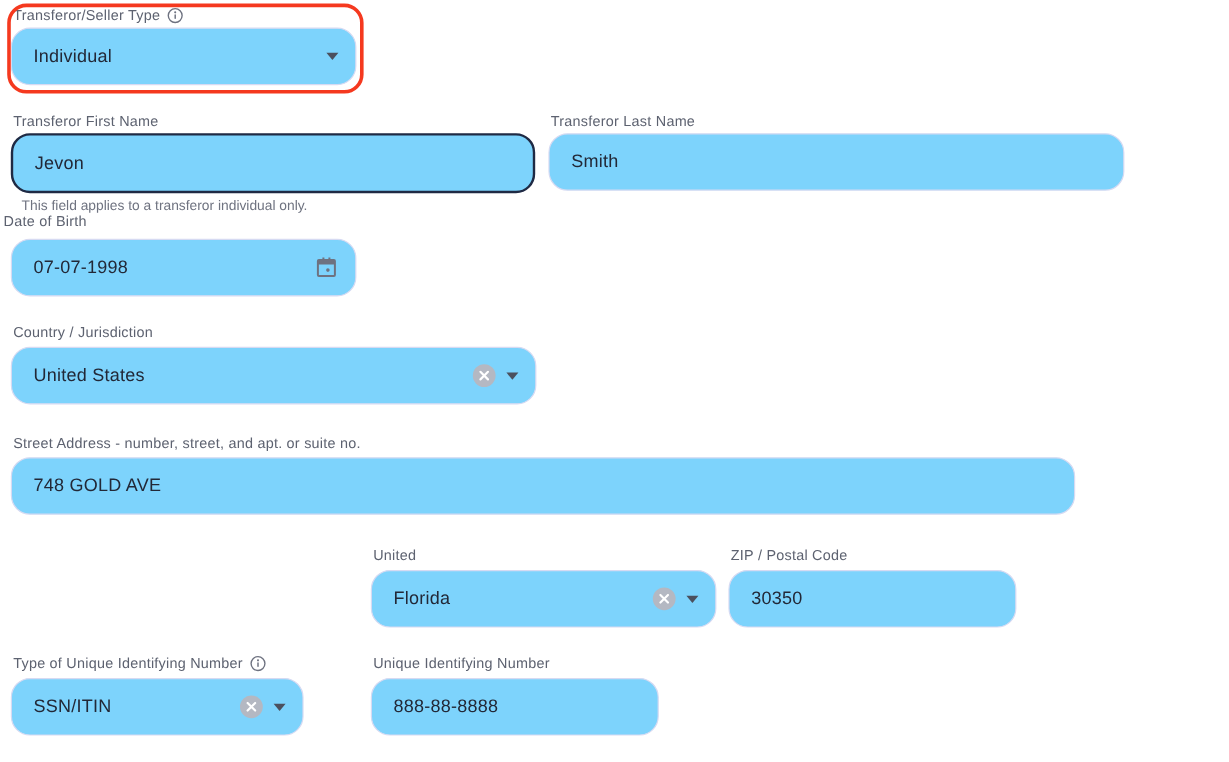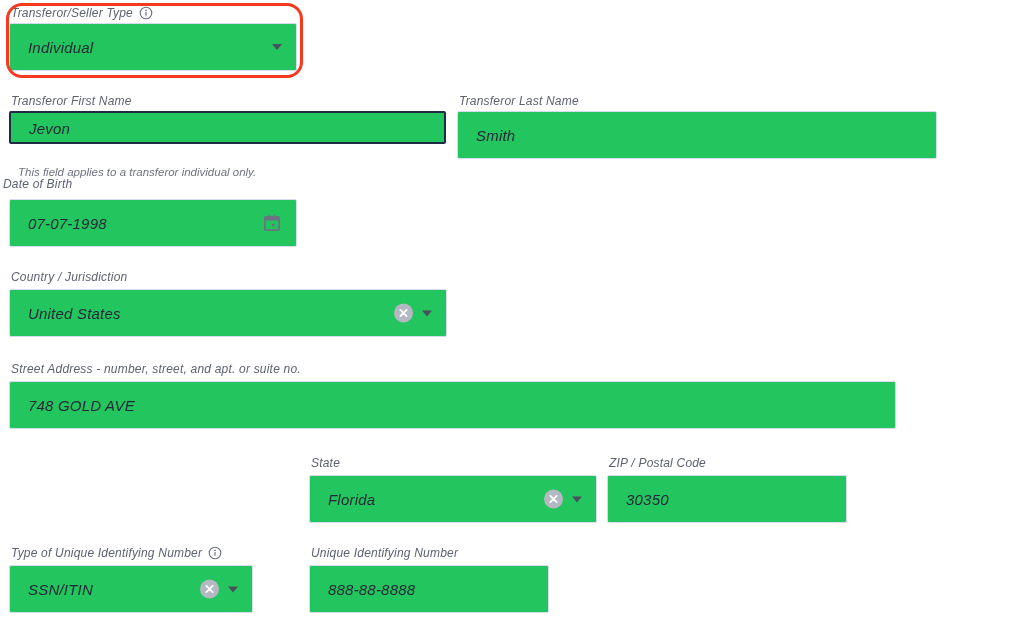--- a/index.html
+++ b/index.html
@@ -1,31 +1,31 @@
 <!DOCTYPE html>
 <html><head>
 <meta charset="utf-8">
 <style>
   html,body{margin:0;padding:0;background:#fff;}
   .canvas{
     position:relative;width:1024px;height:635px;background:#ffffff;
-    font-family:"Liberation Sans",sans-serif;overflow:hidden;font-style:italic;
+    font-family:"Liberation Sans",sans-serif;overflow:hidden;
     -webkit-font-smoothing:antialiased;
   }
   .grp{position:absolute;}
   .lbl{
     position:absolute;left:2px;white-space:nowrap;
     font-size:12px;color:#5d6270;letter-spacing:.2px;line-height:14px;
     display:flex;align-items:center;gap:6px;
   }
   .box{
     position:relative;box-sizing:border-box;width:100%;height:48px;
-    background:#22c55e;border:1px solid #d6daf2;border-radius:2px;
-  }
-  .box.focused{border:2px solid #1f2a44;height:33px;}
+    background:#7dd3fc;border:1px solid #d6daf2;border-radius:16px;
+  }
+  .box.focused{border:2px solid #1f2a44;height:50px;}
   .val{
     position:absolute;left:18px;top:50%;transform:translateY(-50%);
     font-size:15px;color:#222837;letter-spacing:.2px;white-space:nowrap;
   }
   .adorn{
     position:absolute;right:14px;top:50%;transform:translateY(-50%);
     display:flex;align-items:center;gap:9px;
   }
   .clear{
     width:19px;height:19px;border-radius:50%;background:#b4b8c2;
@@ -133,21 +133,21 @@
       <span>Street Address - number, street, and apt. or suite no.</span>
     </div>
     <div class="box">
       <span class="val">748 GOLD AVE</span>
     </div>
   </div>
 
 
   <div class="grp" style="left:309px;top:475px;width:288px">
     <div class="lbl" style="top:-19px">
-      <span>State</span>
+      <span>United</span>
     </div>
     <div class="box">
       <span class="val">Florida</span>
       <span class="adorn">
         <span class="clear">
           <svg width="9" height="9" viewBox="0 0 10 10">
               <path stroke="#fff" stroke-width="2" stroke-linecap="round" d="M1.5 1.5l7 7M8.5 1.5l-7 7"></path>
             </svg>
         </span>
         <span class="caret"></span>

